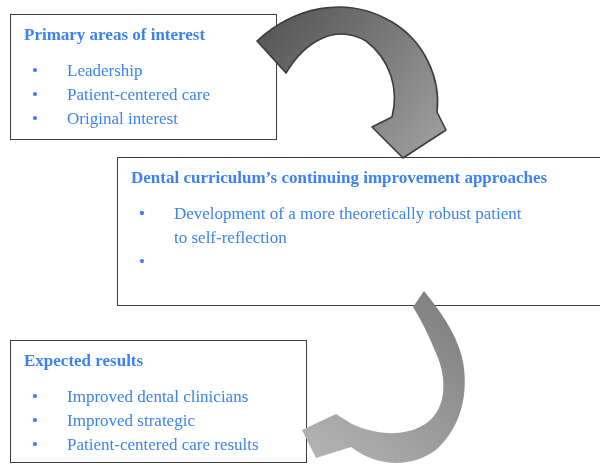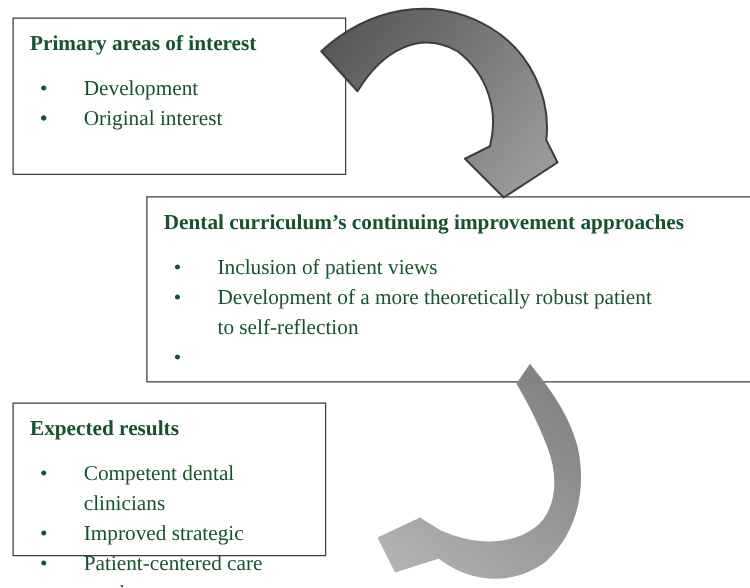--- a/index.html
+++ b/index.html
@@ -3,33 +3,33 @@
 <meta charset="utf-8">
 <style>
   html, body { margin: 0; padding: 0; background: #ffffff; }
   #canvas {
     position: relative;
     width: 600px;
     height: 470px;
     background: #ffffff;
     overflow: hidden;
     font-family: "Liberation Serif", "DejaVu Serif", serif;
-    color: #14532d;
+    color: #3b82f6;
   }
   .box {
     position: absolute;
     box-sizing: border-box;
     background: #ffffff;
     border: 1px solid #3c3c3c;
     padding: 9px 8px 0 13px;
     z-index: 1;
   }
   .box-primary   { left: 10px;  top: 14px;  width: 267px; height: 126px; }
   .box-curriculum{ left: 117px; top: 157px; width: 528px; height: 149px; }
-  .box-results   { left: 10px;  top: 322px; width: 251px; height: 123px; }
+  .box-results   { left: 10px;  top: 340px; width: 297px; height: 123px; }
   .box-title {
     font-weight: bold;
     font-size: 17px;
     line-height: 21px;
     white-space: nowrap;
   }
   ul.items {
     list-style: none;
     margin: 14px 0 0 0;
     padding: 0 0 0 8px;
@@ -57,56 +57,56 @@
 </head>
 <body>
 
 <div id="canvas">
 
   <div class="box box-primary">
     <div class="box-title">Primary areas of interest</div>
     <ul class="items">
       <li>
         <span class="bullet">•</span>
-        <span class="item-text">Development</span>
+        <span class="item-text">Leadership</span>
       </li>
       <li>
         <span class="bullet">•</span>
+        <span class="item-text">Patient-centered care</span>
       </li>
       <li>
         <span class="bullet">•</span>
         <span class="item-text">Original interest</span>
       </li>
     </ul>
   </div>
 
   <div class="box box-curriculum">
     <div class="box-title">Dental curriculum’s continuing improvement approaches</div>
     <ul class="items">
       <li>
         <span class="bullet">•</span>
-        <span class="item-text">Inclusion of patient views</span>
       </li>
       <li>
         <span class="bullet">•</span>
         <span class="item-text">Development of a more theoretically robust patient
 to self-reflection</span>
       </li>
       <li>
         <span class="bullet">•</span>
       </li>
     </ul>
   </div>
 
   <div class="box box-results">
     <div class="box-title">Expected results</div>
     <ul class="items">
       <li>
         <span class="bullet">•</span>
-        <span class="item-text">Competent dental clinicians</span>
+        <span class="item-text">Improved dental clinicians</span>
       </li>
       <li>
         <span class="bullet">•</span>
         <span class="item-text">Improved strategic</span>
       </li>
       <li>
         <span class="bullet">•</span>
         <span class="item-text">Patient-centered care results</span>
       </li>
     </ul>

